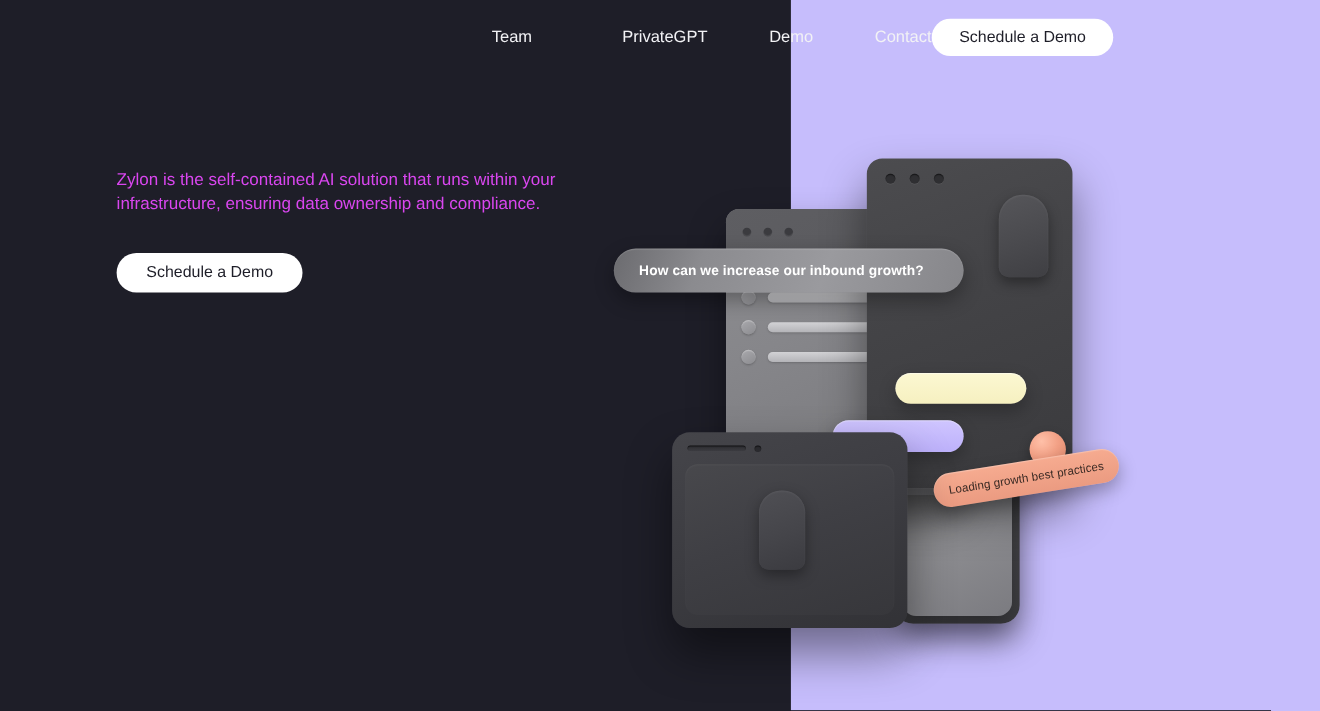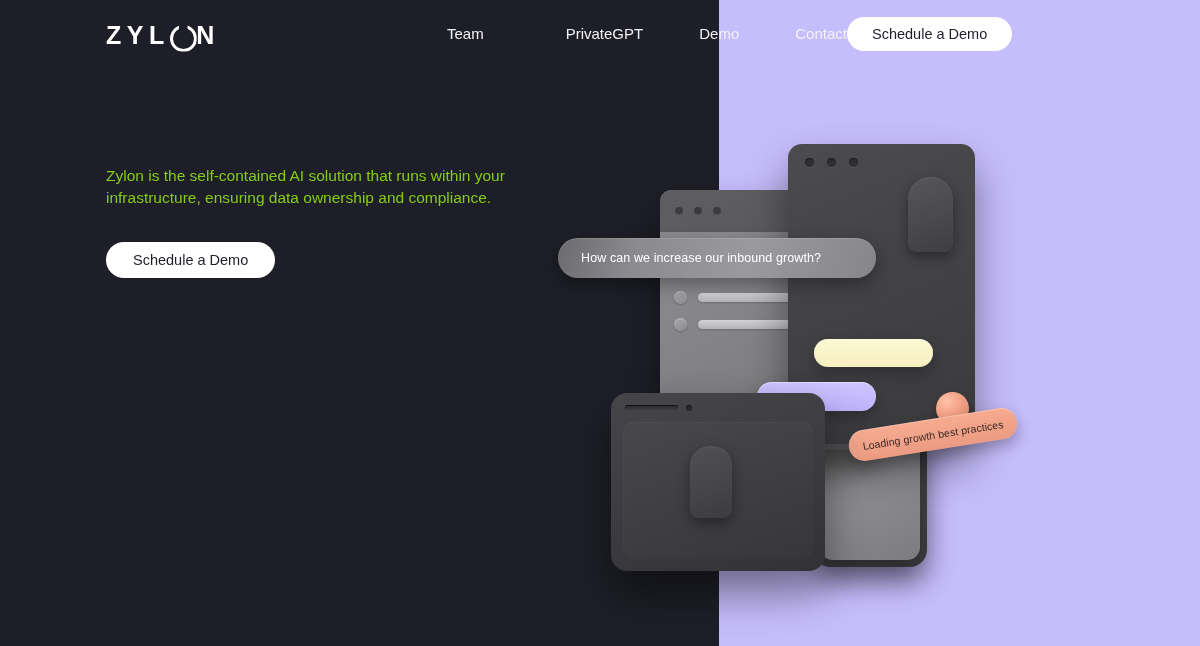--- a/index.html
+++ b/index.html
@@ -127,22 +127,22 @@
   .hero-title {
     color: #ffffff;
     font-size: 57px;
     line-height: 55px;
     font-weight: 500;
     letter-spacing: -0.8px;
     white-space: pre-line;
     font-family: "Liberation Sans", sans-serif;
   }
   .hero-sub {
-    margin-top: 33px;
-    color: #84cc16;
+    margin-top: 21px;
+    color: #d946ef;
     font-size: 15.5px;
     line-height: 22px;
     max-width: 420px;
   }
   .hero-cta {
     margin-top: 33px;
     display: inline-block;
     height: 36px;
     padding: 0 27px;
     background: #ffffff;
@@ -283,30 +283,31 @@
     height: 75px;
     border-radius: 22px 22px 9px 9px;
     background: linear-gradient(160deg, #56565a 0%, #4a4a4e 55%, #3f3f43 100%);
     box-shadow: 0 5px 12px rgba(0,0,0,0.38), inset 0 1px 2px rgba(255,255,255,0.07);
   }
 
   
   .bubble-chat {
     position: absolute;
     left: 3px;
-    top: 108px;
+    top: 96px;
     width: 318px;
     height: 40px;
     border-radius: 20px;
     background: linear-gradient(110deg, #6b6b6f 0%, #8b8b8f 25%, #9a9a9e 60%, #86868a 100%);
     box-shadow: 0 7px 18px rgba(0,0,0,0.32), inset 0 1px 1px rgba(255,255,255,0.14);
     display: flex;
     align-items: center;
     padding-left: 23px;
     z-index: 9;
+    font-weight: bold;
   }
   .bubble-chat-text {
     color: #ffffff;
     font-size: 12.5px;
     letter-spacing: 0.1px;
     white-space: nowrap;
   }
 
   
   .sphere {
@@ -446,25 +447,20 @@
 </style>
 </head>
 <body>
 
 <div class="page">
 
   <div class="purple-panel"></div>
 
   <nav class="nav">
 
-    <div class="logo">
-      <span class="logo-text">ZYL</span>
-        <span class="logo-o"></span>
-        <span class="logo-text">N</span>
-    </div>
 
     <div class="nav-links">
       <a class="nav-link" href="#">Team</a>
       <a class="nav-link" href="#">PrivateGPT</a>
       <a class="nav-link" href="#">Demo</a>
       <a class="nav-link" href="#">Contact</a>
     </div>
 
     <button class="nav-cta">Schedule a Demo</button>
   </nav>

